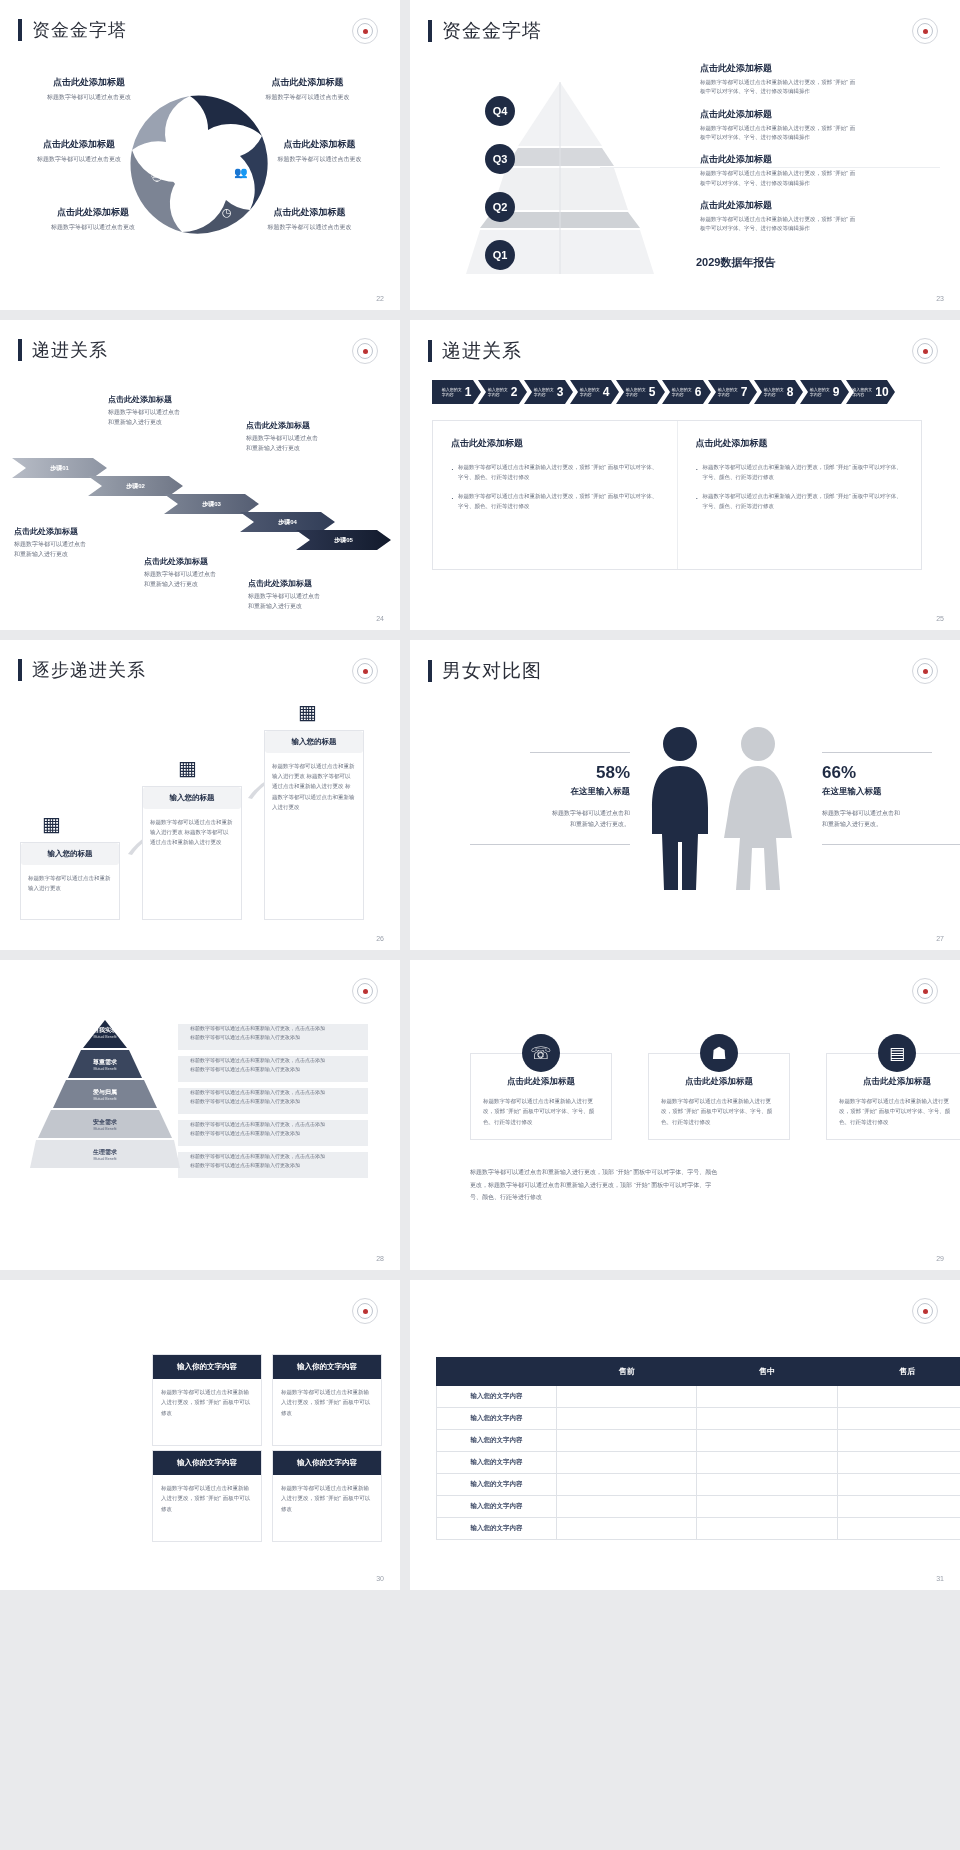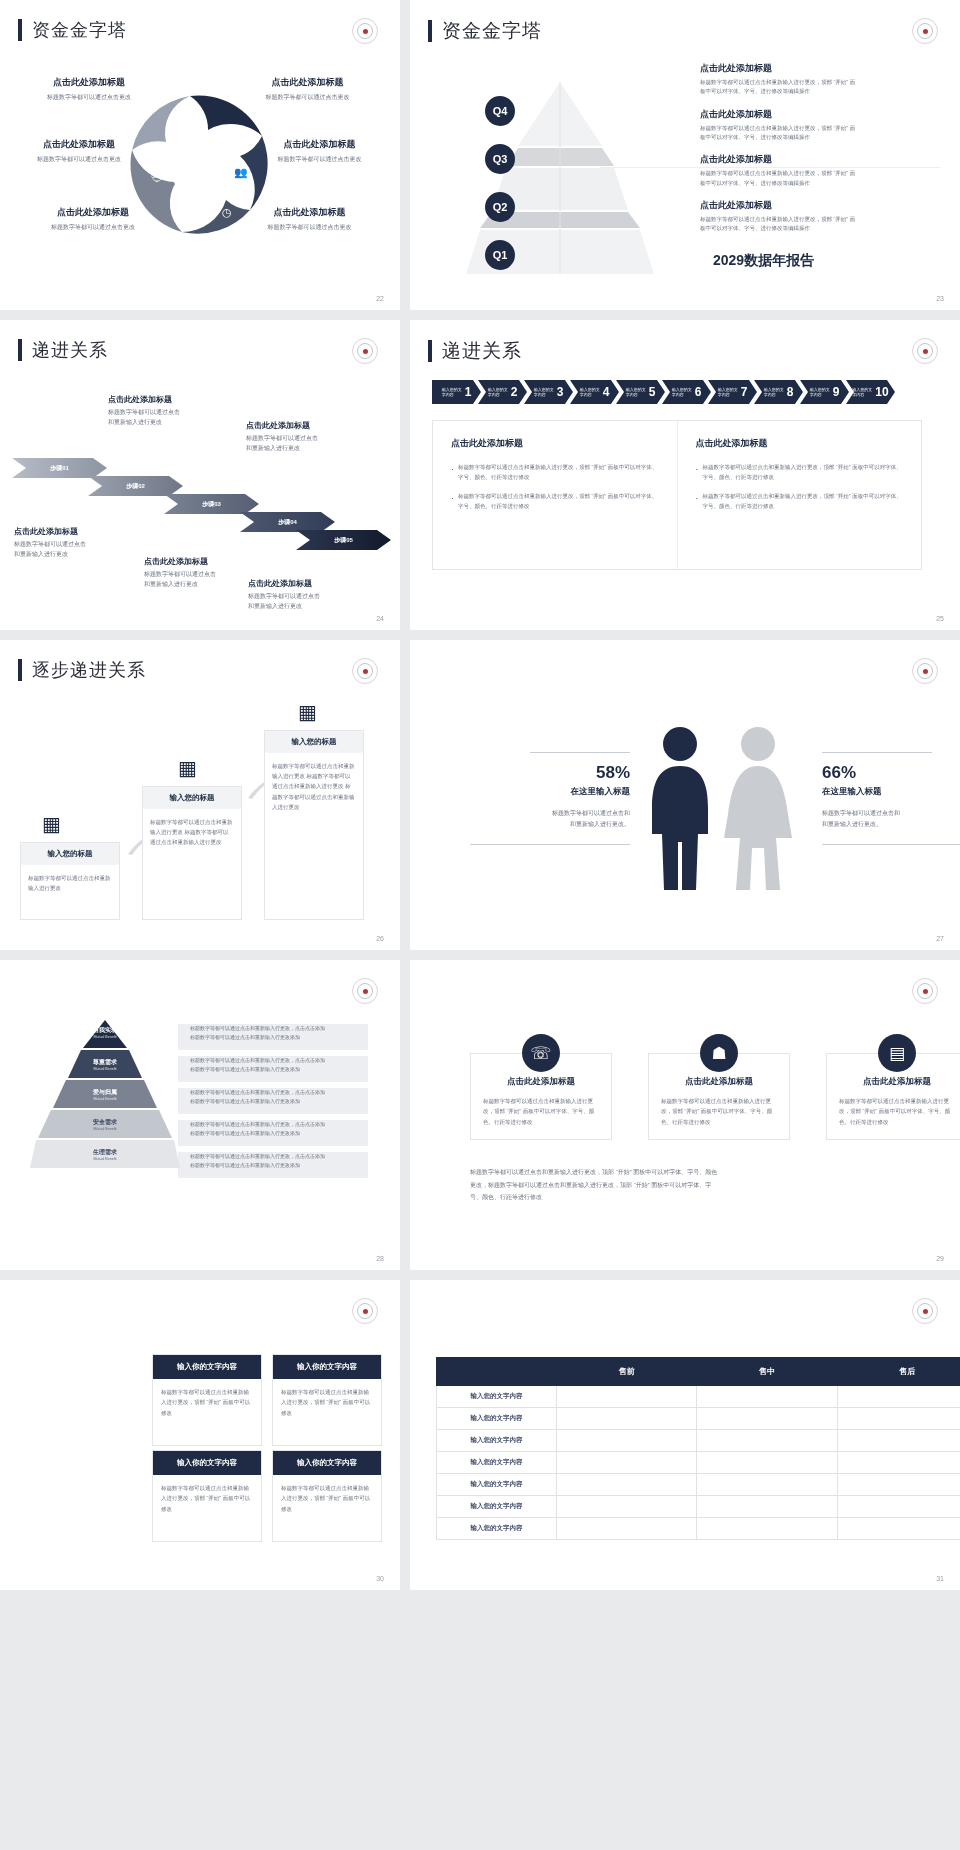--- a/index.html
+++ b/index.html
@@ -60,21 +60,21 @@
   .qbadge {
     position:absolute; left:50%; transform:translateX(-50%);
     width:30px;height:30px;border-radius:50%;
     background:#1f2b44; color:#fff; font-size:11px; font-weight:bold;
     display:flex;align-items:center;justify-content:center;
   }
   .pyr-text { position:absolute; left:290px; top:8px; width:240px; }
   .pyr-item { margin-bottom:11px; }
   .pyr-item .h-t { font-size:9px; display:block; margin-bottom:3px; }
   .pyr-item .s-t { font-size:5.5px; line-height:1.7; display:block; }
-  .year-note { position:absolute; left:303px; bottom:18px; font-size:14px; font-weight:bold; color:#1f2b44;}
+  .year-note { position:absolute; left:286px; bottom:18px; font-size:11px; font-weight:bold; color:#1f2b44;}
 
   
   .arrow-stage { position:relative; width:100%;height:100%; }
   .arrow {
     position:absolute; height:20px; color:#fff;
     font-size:6px; font-weight:bold; display:flex;
     align-items:center; justify-content:center;
     clip-path: polygon(0 0, calc(100% - 14px) 0, 100% 50%, calc(100% - 14px) 100%, 0 100%, 14px 50%);
   }
   .ar-cap { position:absolute; }
@@ -406,20 +406,24 @@
         <div class="cap">输入您的标题</div>
         <div class="bd">标题数字等都可以通过点击和重新输入进行更改
 标题数字等都可以通过点击和重新输入进行更改
 标题数字等都可以通过点击和重新输入进行更改</div>
       </div>
     </div>
     <div class="pagenum">26</div>
   </div>
 
   <div class="slide wide">
+    <div class="slide-title-row">
+      <div class="title-bar"></div>
+      <div class="slide-title">男女对比图</div>
+    </div>
     <div class="logo">
         <div class="inner">
           <div class="dot"></div>
         </div>
       </div>
     <div class="body-area">
 
       <div style="position:absolute;left:30px;top:58px;width:190px;text-align:right;">
         <div class="hr-line" style="width:100px;margin-left:90px;margin-bottom:10px;"></div>
         <div class="pct">58%</div>

